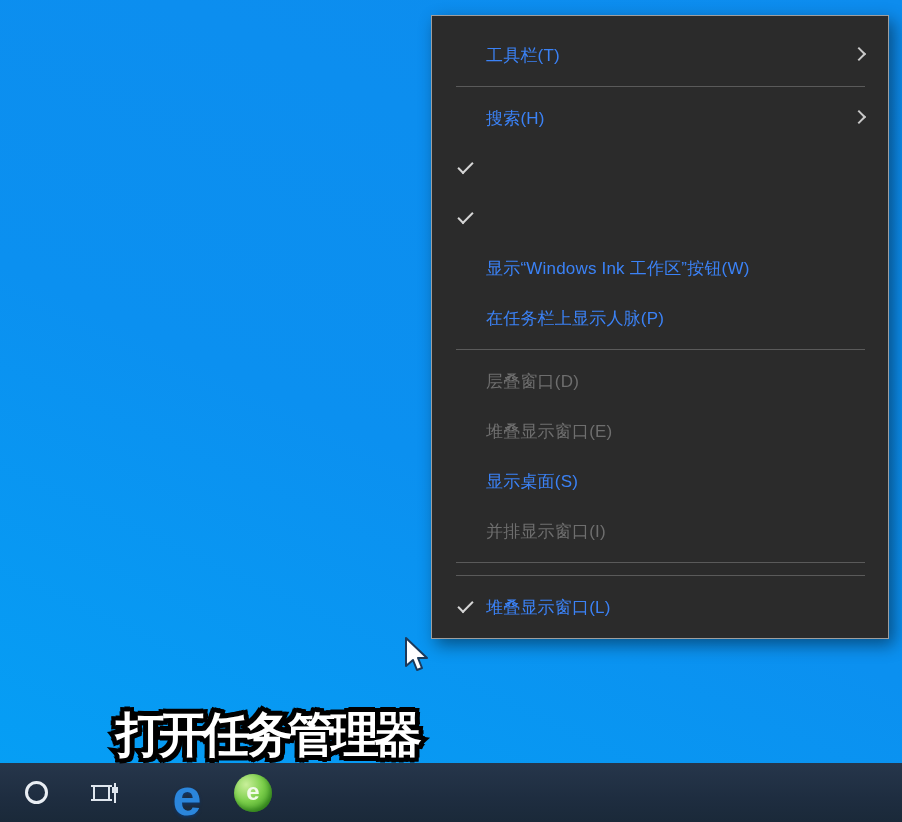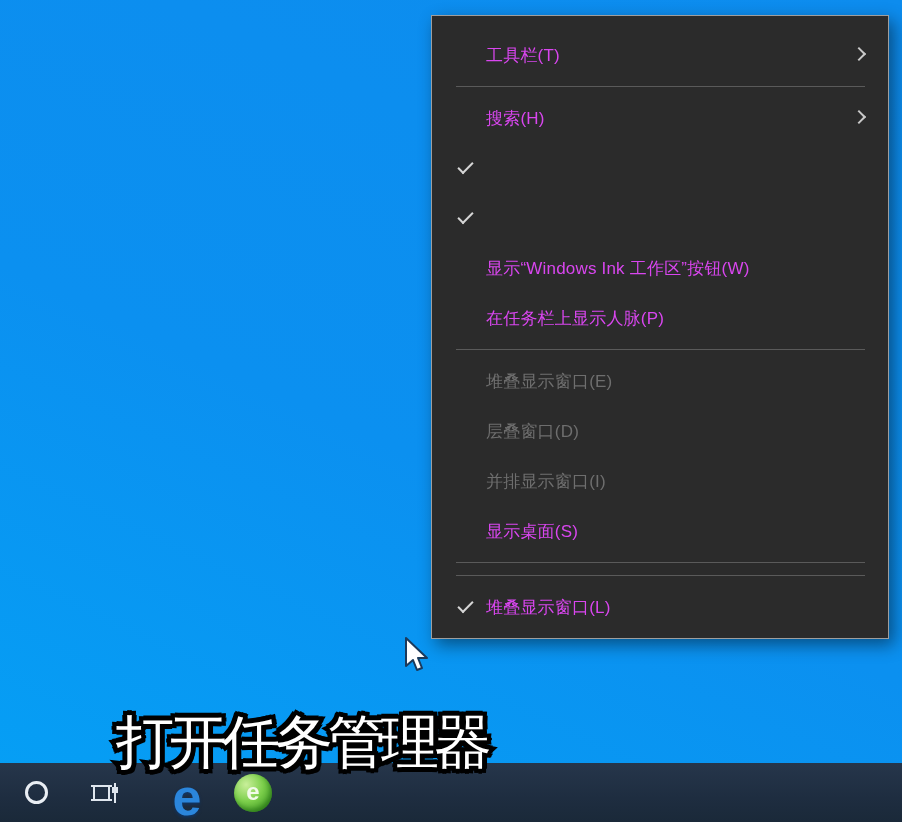--- a/index.html
+++ b/index.html
@@ -50,21 +50,21 @@
   .context-menu{
     position:absolute; left:431px; top:15px; width:458px;
     background:#2b2b2b; border:1px solid #9e9e9e;
     box-shadow:5px 6px 16px rgba(0,0,0,.45);
     padding:14px 0 6px 0;
     z-index:3;
   }
   .menu-item{
     position:relative; height:50px; display:flex; align-items:center;
     padding-left:54px; padding-right:18px;
-    color:#d946ef; font-size:17px; letter-spacing:.2px;
+    color:#3b82f6; font-size:17px; letter-spacing:.2px;
     cursor:default; white-space:nowrap;
   }
   .menu-item.disabled{ color:#6e6e6e; }
   .check{
     position:absolute; left:26px; top:19px;
     width:15px; height:8px;
     border-left:2px solid #d6d6d6; border-bottom:2px solid #d6d6d6;
     transform:rotate(-45deg);
   }
   .chevron{
@@ -72,22 +72,22 @@
     width:10px; height:10px; margin-top:-6px;
     border-top:2px solid #c9c9c9; border-right:2px solid #c9c9c9;
     transform:rotate(45deg);
   }
   .separator{ height:13px; display:flex; align-items:center; }
   .separator .line{ border-top:1px solid #5a5a5a; height:0; margin-left:24px; margin-right:23px; flex:1; }
 
   
   .caption{
     position:absolute; left:116px; top:704px; z-index:5;
-    font-size:58px; line-height:1.3; letter-spacing:-5px;
-    font-weight:400; color:#ffffff; white-space:nowrap;
+    font-size:48px; line-height:1.3; letter-spacing:-5px;
+    font-weight:700; color:#ffffff; white-space:nowrap;
     -webkit-text-stroke:8px #000; paint-order:stroke fill;
     text-shadow:
       -4px -4px 0 #000, 4px -4px 0 #000, -4px 4px 0 #000, 4px 4px 0 #000,
       -5px 0 0 #000, 5px 0 0 #000, 0 -5px 0 #000, 0 5px 0 #000;
   }
 
   
   .cursor{ position:absolute; left:404px; top:636px; z-index:6; }
 </style>
 </head>
@@ -137,30 +137,30 @@
     <div class="menu-item">
       <span>显示“Windows Ink 工作区”按钮(W)</span>
     </div>
     <div class="menu-item">
       <span>在任务栏上显示人脉(P)</span>
     </div>
     <div class="separator">
       <div class="line"></div>
     </div>
     <div class="menu-item disabled">
-      <span>堆叠显示窗口(E)</span>
-    </div>
-    <div class="menu-item disabled">
       <span>层叠窗口(D)</span>
     </div>
     <div class="menu-item disabled">
-      <span>并排显示窗口(I)</span>
+      <span>堆叠显示窗口(E)</span>
     </div>
     <div class="menu-item">
       <span>显示桌面(S)</span>
+    </div>
+    <div class="menu-item disabled">
+      <span>并排显示窗口(I)</span>
     </div>
     <div class="separator">
       <div class="line"></div>
     </div>
     <div class="separator">
       <div class="line"></div>
     </div>
     <div class="menu-item">
       <span class="check"></span>
       <span>堆叠显示窗口(L)</span>

